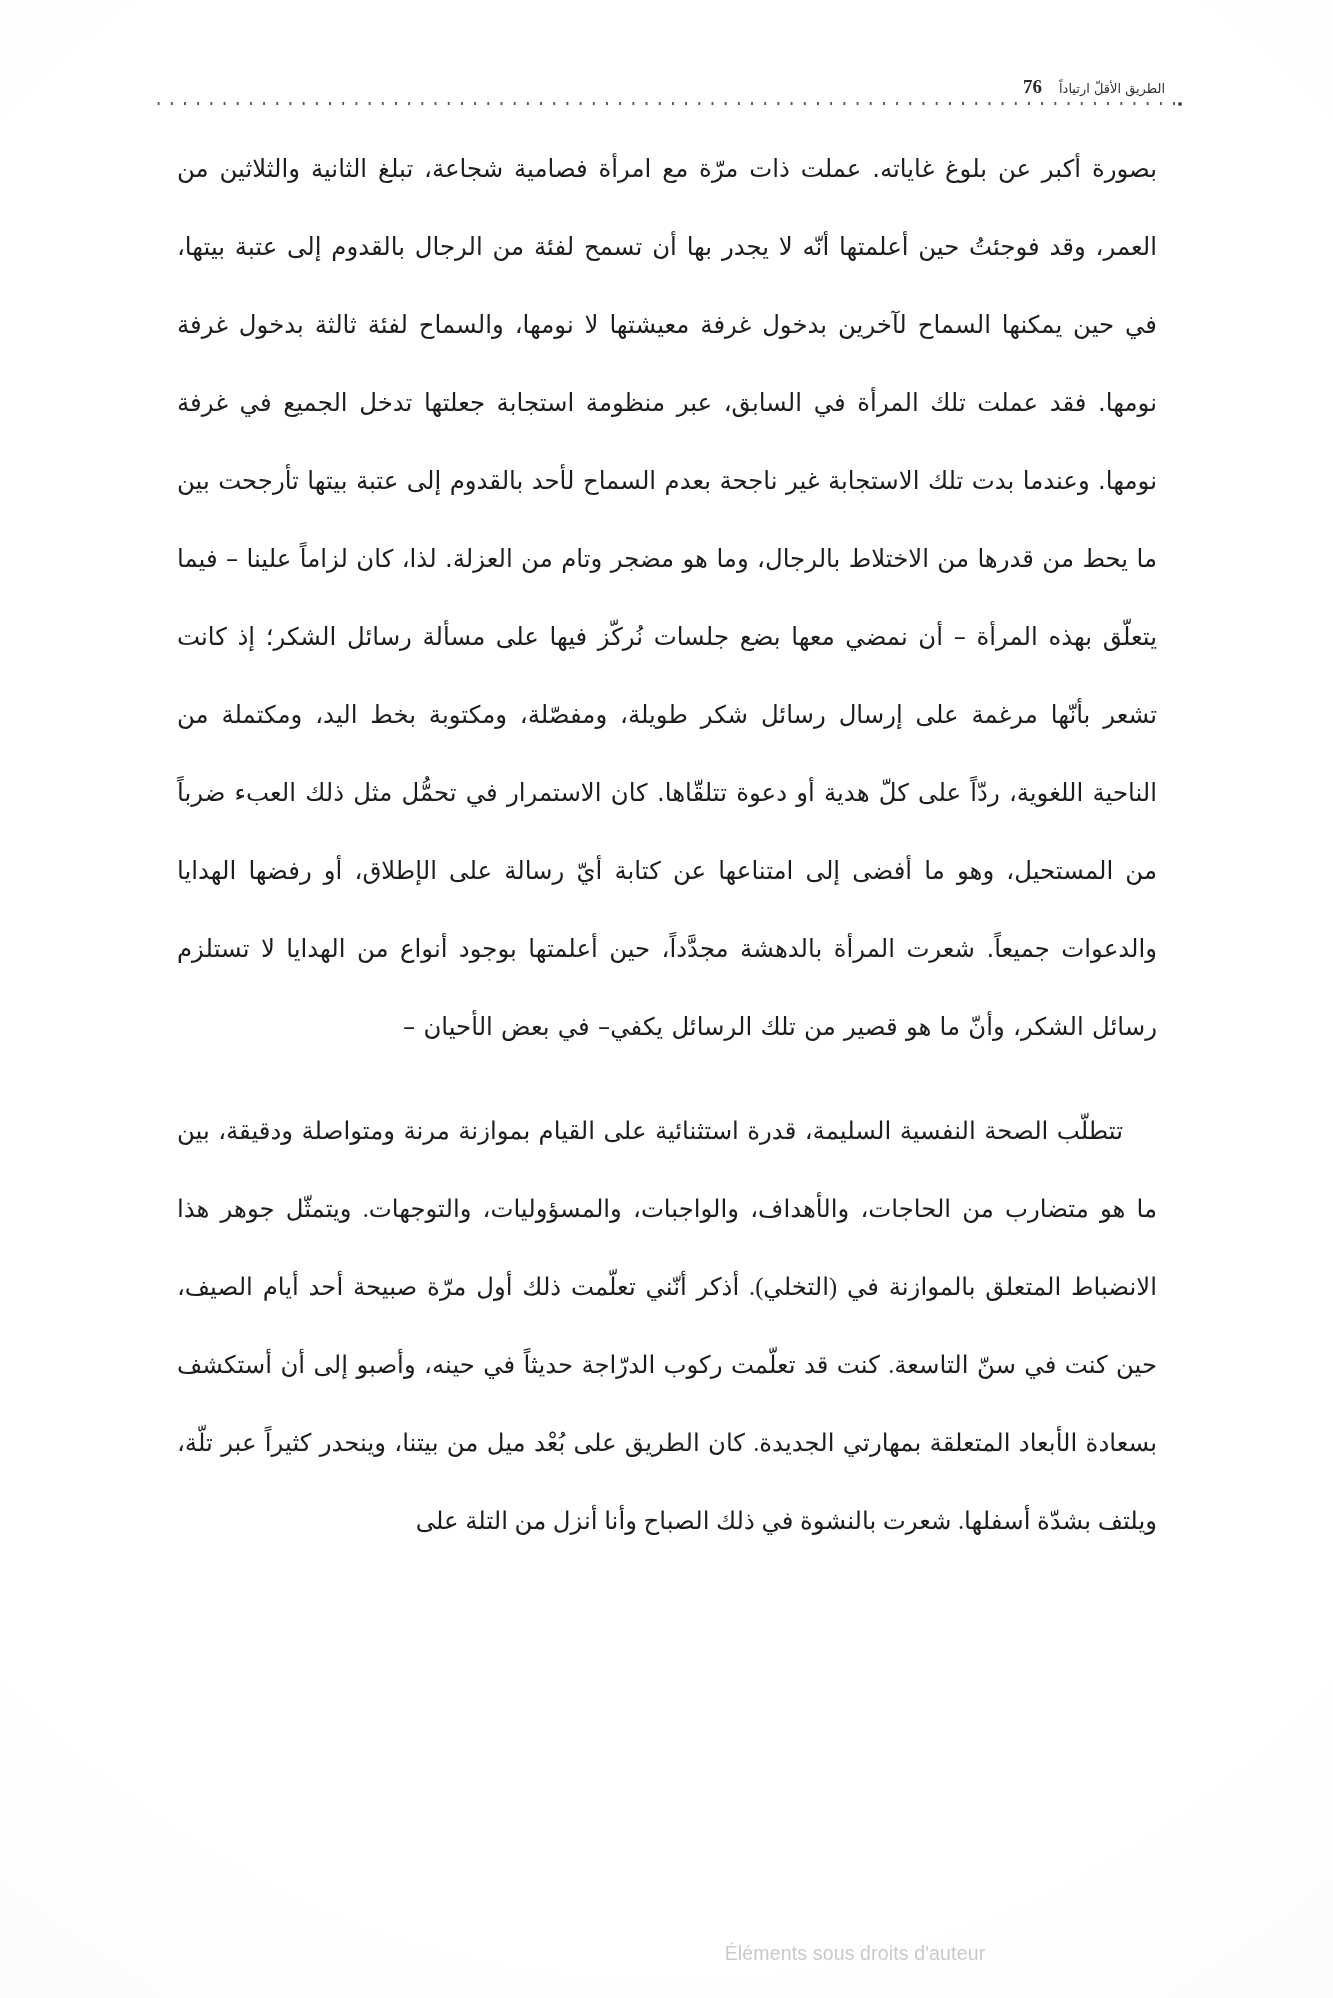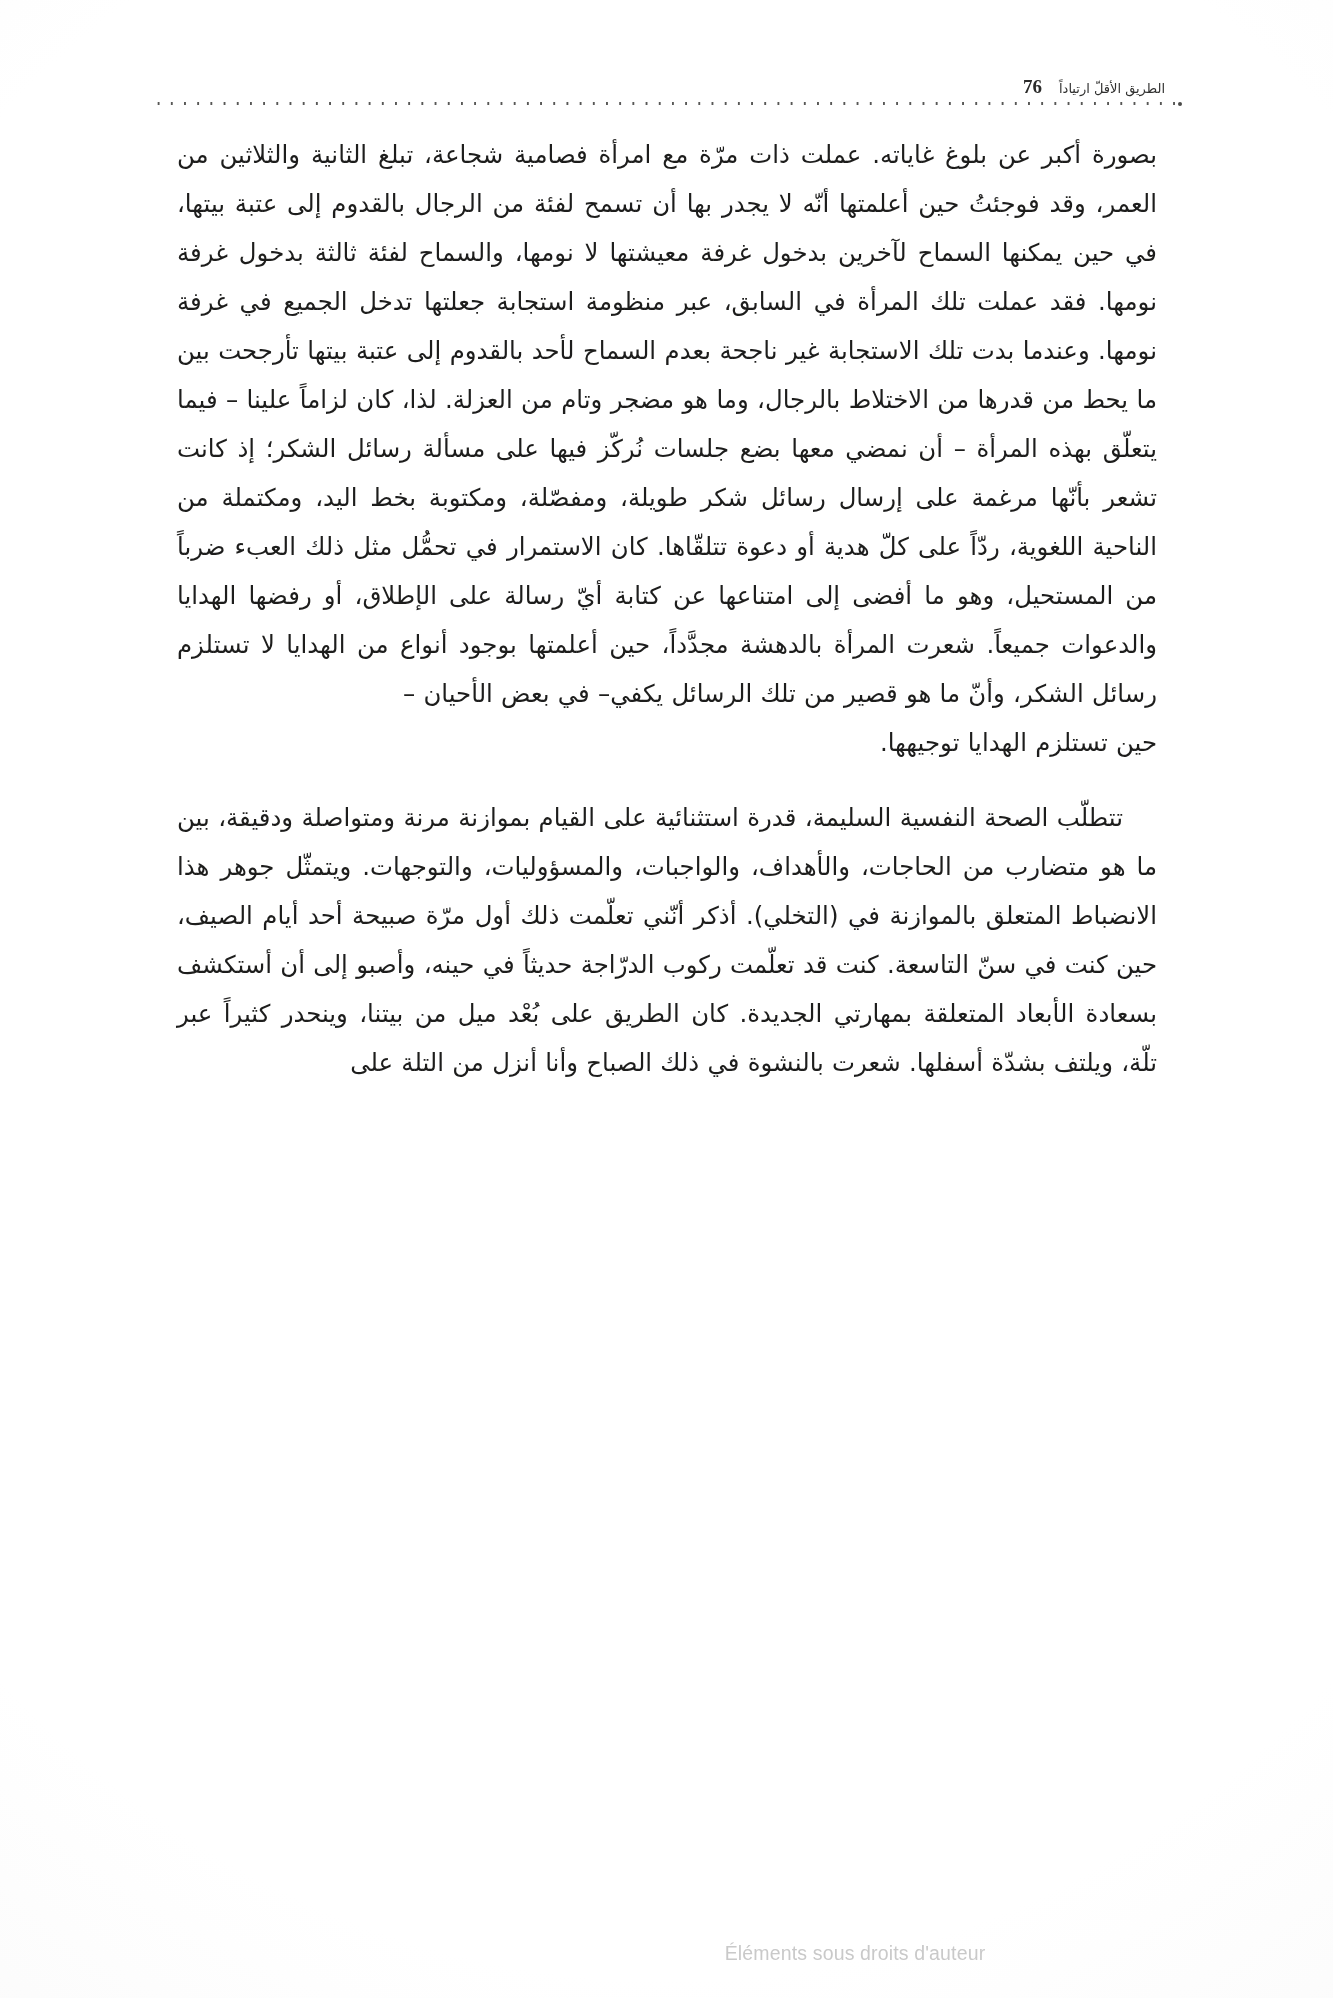--- a/index.html
+++ b/index.html
@@ -100,30 +100,31 @@
     left: 176px;
     width: 980px;
     direction: rtl;
     text-align: justify;
     text-justify: inter-word;
   }
   .para {
     margin: 0 0 0 0;
     font-family: "DejaVu Sans", sans-serif;
     font-size: 24.4px;
-    line-height: 49px;
+    line-height: 78px;
     color: #1d1d1c;
     text-align: justify;
     text-align-last: right;
     letter-spacing: -0.1px;
     word-spacing: 0.5px;
   }
   .para.p2 {
     margin-top: 26px;
     text-indent: 34px;
+    font-family: Liberation Serif, serif;
   }
   
   .para .tail {
     display: block;
     text-align: right;
   }
 
   
   .watermark {
     position: absolute;
@@ -161,21 +162,20 @@
 
   <div class="head-rule">
     <span class="lead-dot"></span>
     <span class="dots"></span>
   </div>
 
   <div class="text-block">
 
     <p class="para p1">
       <span>بصورة أكبر عن بلوغ غاياته. عملت ذات مرّة مع امرأة فصامية شجاعة، تبلغ الثانية والثلاثين من العمر، وقد فوجئتُ حين أعلمتها أنّه لا يجدر بها أن تسمح لفئة من الرجال بالقدوم إلى عتبة بيتها، في حين يمكنها السماح لآخرين بدخول غرفة معيشتها لا نومها، والسماح لفئة ثالثة بدخول غرفة نومها. فقد عملت تلك المرأة في السابق، عبر منظومة استجابة جعلتها تدخل الجميع في غرفة نومها. وعندما بدت تلك الاستجابة غير ناجحة بعدم السماح لأحد بالقدوم إلى عتبة بيتها تأرجحت بين ما يحط من قدرها من الاختلاط بالرجال، وما هو مضجر وتام من العزلة. لذا، كان لزاماً علينا – فيما يتعلّق بهذه المرأة – أن نمضي معها بضع جلسات نُركّز فيها على مسألة رسائل الشكر؛ إذ كانت تشعر بأنّها مرغمة على إرسال رسائل شكر طويلة، ومفصّلة، ومكتوبة بخط اليد، ومكتملة من الناحية اللغوية، ردّاً على كلّ هدية أو دعوة تتلقّاها. كان الاستمرار في تحمُّل مثل ذلك العبء ضرباً من المستحيل، وهو ما أفضى إلى امتناعها عن كتابة أيّ رسالة على الإطلاق، أو رفضها الهدايا والدعوات جميعاً. شعرت المرأة بالدهشة مجدَّداً، حين أعلمتها بوجود أنواع من الهدايا لا تستلزم رسائل الشكر، وأنّ ما هو قصير من تلك الرسائل يكفي– في بعض الأحيان –</span>
-      <span class="tail">حين تستلزم الهدايا توجيهها.</span>
     </p>
 
     <p class="para p2">
       <span>تتطلّب الصحة النفسية السليمة، قدرة استثنائية على القيام بموازنة مرنة ومتواصلة ودقيقة، بين ما هو متضارب من الحاجات، والأهداف، والواجبات، والمسؤوليات، والتوجهات. ويتمثّل جوهر هذا الانضباط المتعلق بالموازنة في (التخلي). أذكر أنّني تعلّمت ذلك أول مرّة صبيحة أحد أيام الصيف، حين كنت في سنّ التاسعة. كنت قد تعلّمت ركوب الدرّاجة حديثاً في حينه، وأصبو إلى أن أستكشف بسعادة الأبعاد المتعلقة بمهارتي الجديدة. كان الطريق على بُعْد ميل من بيتنا، وينحدر كثيراً عبر تلّة، ويلتف بشدّة أسفلها. شعرت بالنشوة في ذلك الصباح وأنا أنزل من التلة على</span>
     </p>
 
   </div>
 
   <div class="watermark">
     <span>Éléments sous droits d'auteur</span>

